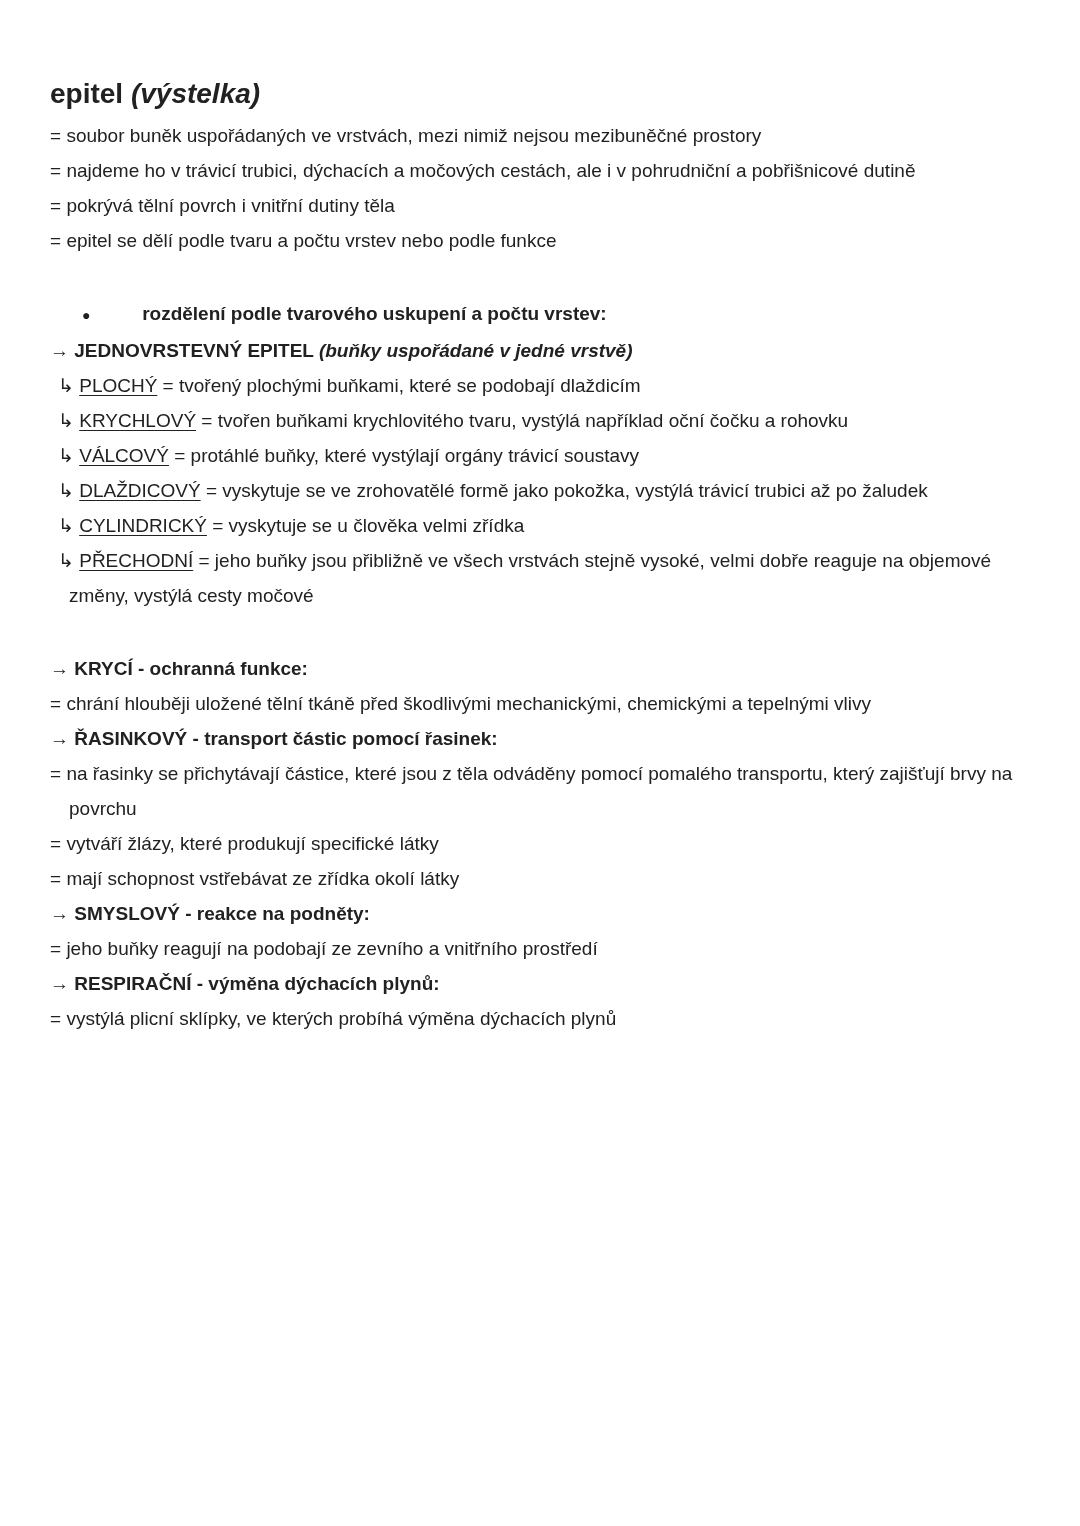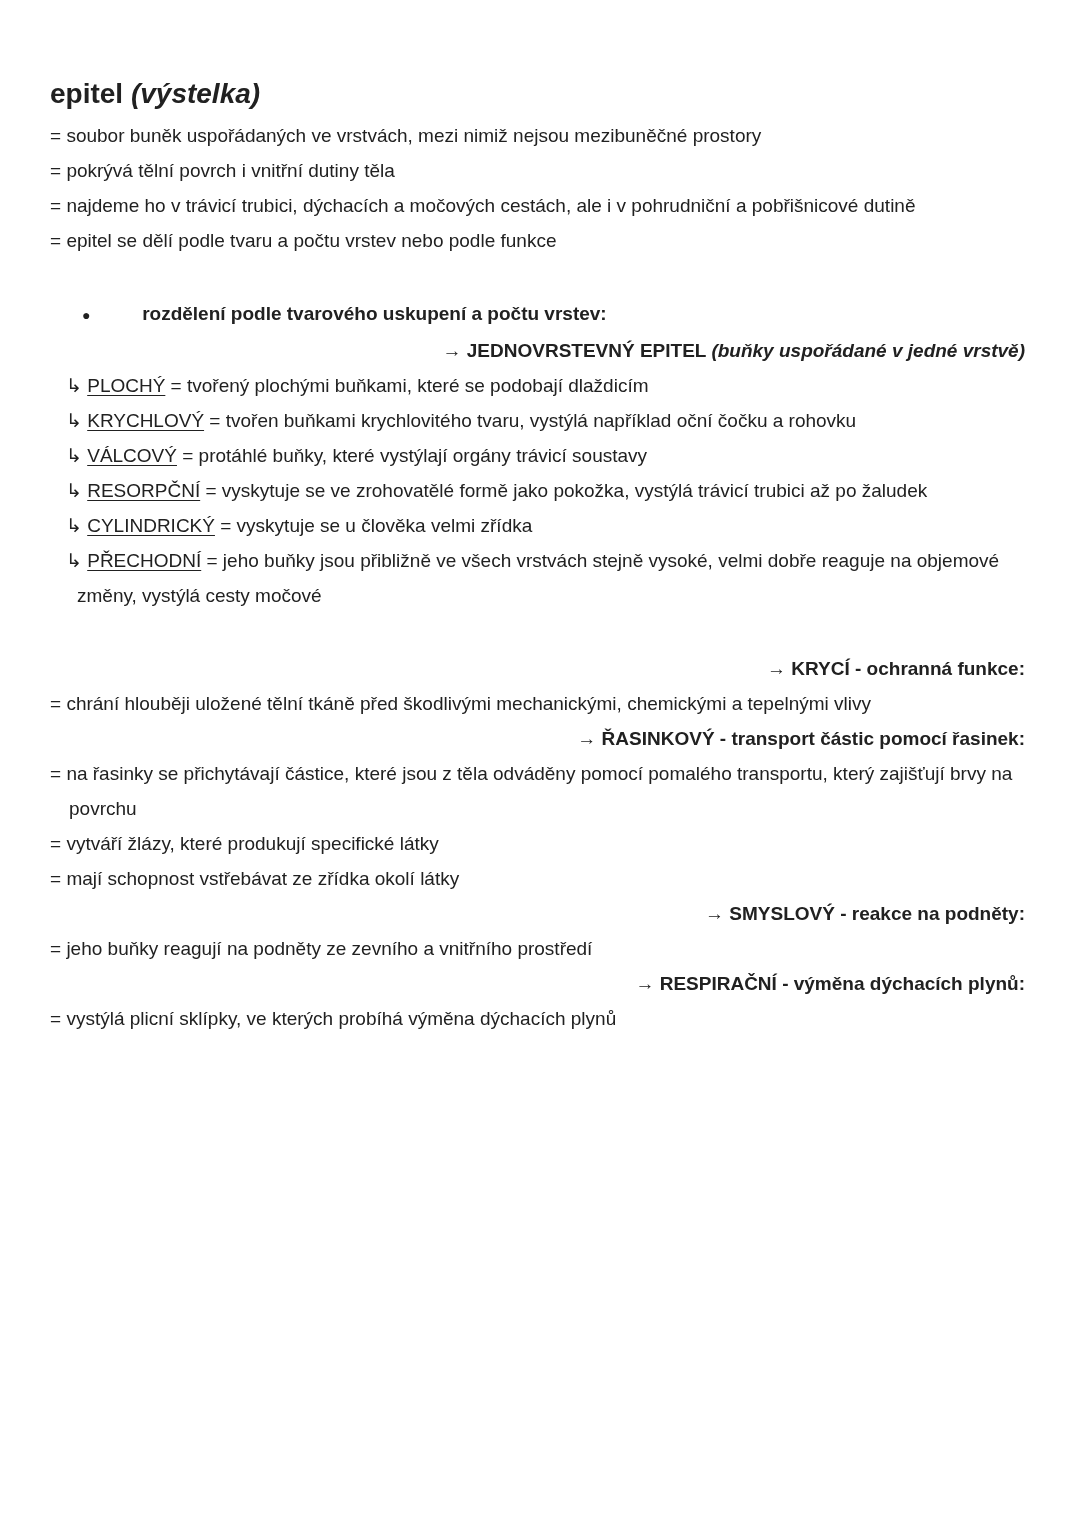--- a/index.html
+++ b/index.html
@@ -23,57 +23,57 @@
   }
   .doc-title .i { font-style: italic; }
   .line {
     font-size: 19px;
     line-height: 35px;
   }
   .line .marker { white-space: pre; }
   
   .eq   { padding-left: 19px;  text-indent: -19px; }
   
-  .arrow { padding-left: 27px; text-indent: -27px; text-align: right; }
+  .arrow { padding-left: 27px; text-indent: -27px; }
   .arrow .marker { font-weight: 400; }
   
-  .sub  { margin-left: 16px; padding-left: 11px; text-indent: -11px; }
+  .sub  { margin-left: 8px; padding-left: 11px; text-indent: -11px; }
   .sub .marker { font-weight: 400; }
   
   .bullet { margin-left: 32px; font-weight: 700; }
   .bullet .marker { font-size: 14px; letter-spacing: 10px; }
   .gap { height: 38px; }
   .b { font-weight: 700; }
   .i { font-style: italic; }
   .u { text-decoration: underline; text-underline-offset: 3px; }
 </style>
 </head>
 <body>
 
 <div class="page">
   <h1 class="doc-title"><span>epitel</span><span class="i"> (výstelka)</span></h1>
   <div>
       <div class="line eq"><span class="marker">= </span><span class="">soubor buněk uspořádaných ve vrstvách, mezi nimiž nejsou mezibuněčné prostory</span></div>
+      <div class="line eq"><span class="marker">= </span><span class="">najdeme ho v trávicí trubici, dýchacích a močových cestách, ale i v pohrudniční a pobřišnicové dutině</span></div>
       <div class="line eq"><span class="marker">= </span><span class="">pokrývá tělní povrch i vnitřní dutiny těla</span></div>
-      <div class="line eq"><span class="marker">= </span><span class="">najdeme ho v trávicí trubici, dýchacích a močových cestách, ale i v pohrudniční a pobřišnicové dutině</span></div>
       <div class="line eq"><span class="marker">= </span><span class="">epitel se dělí podle tvaru a počtu vrstev nebo podle funkce</span></div>
       <div class="gap"></div>
       <div class="line bullet"><span class="marker">●   </span><span class="b">rozdělení podle tvarového uskupení a počtu vrstev:</span></div>
       <div class="line arrow"><span class="marker">→ </span><span class="b">JEDNOVRSTEVNÝ EPITEL </span><span class="b i">(buňky uspořádané v jedné vrstvě)</span></div>
       <div class="line sub"><span class="marker">↳ </span><span class="u">PLOCHÝ</span><span class=""> = tvořený plochými buňkami, které se podobají dlaždicím</span></div>
       <div class="line sub"><span class="marker">↳ </span><span class="u">KRYCHLOVÝ</span><span class=""> = tvořen buňkami krychlovitého tvaru, vystýlá například oční čočku a rohovku</span></div>
       <div class="line sub"><span class="marker">↳ </span><span class="u">VÁLCOVÝ</span><span class=""> = protáhlé buňky, které vystýlají orgány trávicí soustavy</span></div>
-      <div class="line sub"><span class="marker">↳ </span><span class="u">RESORPČNÍ</span><span class=""> = vyskytuje se ve zrohovatělé formě jako pokožka, vystýlá trávicí trubici až po žaludek</span></div>
+      <div class="line sub"><span class="marker">↳ </span><span class="u">DLAŽDICOVÝ</span><span class=""> = vyskytuje se ve zrohovatělé formě jako pokožka, vystýlá trávicí trubici až po žaludek</span></div>
       <div class="line sub"><span class="marker">↳ </span><span class="u">CYLINDRICKÝ</span><span class=""> = vyskytuje se u člověka velmi zřídka</span></div>
       <div class="line sub"><span class="marker">↳ </span><span class="u">PŘECHODNÍ</span><span class=""> = jeho buňky jsou přibližně ve všech vrstvách stejně vysoké, velmi dobře reaguje na objemové změny, vystýlá cesty močové</span></div>
       <div class="gap"></div>
       <div class="line arrow"><span class="marker">→ </span><span class="b">KRYCÍ - ochranná funkce:</span></div>
       <div class="line eq"><span class="marker">= </span><span class="">chrání hlouběji uložené tělní tkáně před škodlivými mechanickými, chemickými a tepelnými vlivy</span></div>
       <div class="line arrow"><span class="marker">→ </span><span class="b">ŘASINKOVÝ - transport částic pomocí řasinek:</span></div>
       <div class="line eq"><span class="marker">= </span><span class="">na řasinky se přichytávají částice, které jsou z těla odváděny pomocí pomalého transportu, který zajišťují brvy na povrchu</span></div>
       <div class="line eq"><span class="marker">= </span><span class="">vytváří žlázy, které produkují specifické látky</span></div>
       <div class="line eq"><span class="marker">= </span><span class="">mají schopnost vstřebávat ze zřídka okolí látky</span></div>
       <div class="line arrow"><span class="marker">→ </span><span class="b">SMYSLOVÝ - reakce na podněty:</span></div>
-      <div class="line eq"><span class="marker">= </span><span class="">jeho buňky reagují na podněty ze zevního a vnitřního prostředí</span></div>
+      <div class="line eq"><span class="marker">= </span><span class="">jeho buňky reagují na podobají ze zevního a vnitřního prostředí</span></div>
       <div class="line arrow"><span class="marker">→ </span><span class="b">RESPIRAČNÍ - výměna dýchacích plynů:</span></div>
       <div class="line eq"><span class="marker">= </span><span class="">vystýlá plicní sklípky, ve kterých probíhá výměna dýchacích plynů</span></div>
     </div>
 </div>
 
 </body></html>

